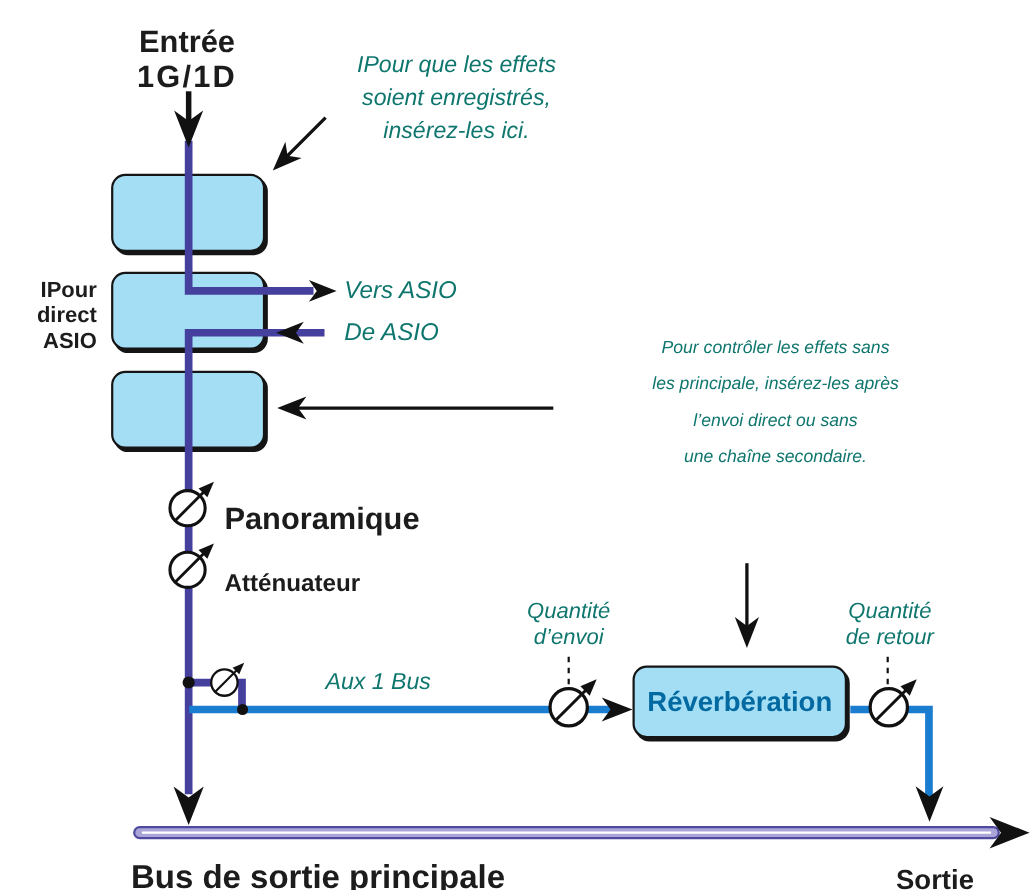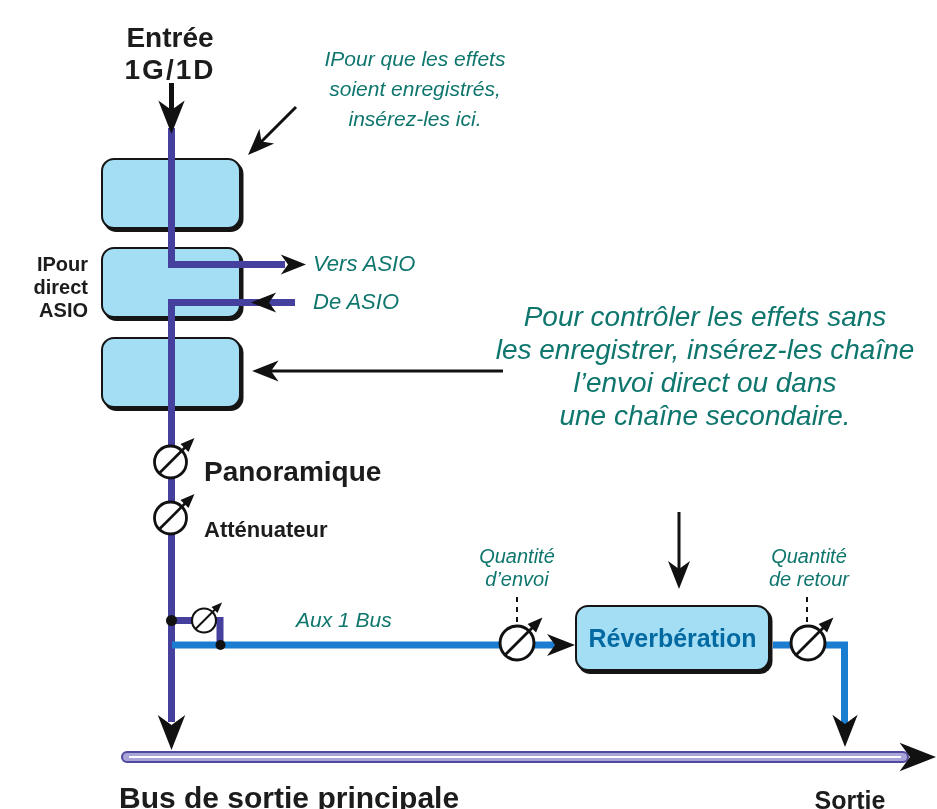--- a/index.html
+++ b/index.html
@@ -108,24 +108,24 @@
 
   <div class="t bold rgt" style="left:8px;top:241px;width:80px;font-size:20px;line-height:23px;">
     <div>IPour</div>
     <div>direct</div>
     <div>ASIO</div>
   </div>
 
   <div class="t ital" style="left:313px;top:251px;font-size:22px;">Vers ASIO</div>
   <div class="t ital" style="left:313px;top:289px;font-size:22px;">De ASIO</div>
 
-  <div class="t ital ctr" style="left:488px;top:300px;width:434px;font-size:28px;line-height:33px;">
+  <div class="t ital ctr" style="left:488px;top:300px;width:434px;font-size:16px;line-height:33px;">
     <div>Pour contrôler les effets sans</div>
-    <div>les enregistrer, insérez-les chaîne</div>
-    <div>l’envoi direct ou dans</div>
+    <div>les principale, insérez-les après</div>
+    <div>l’envoi direct ou sans</div>
     <div>une chaîne secondaire.</div>
   </div>
 
   <div class="t bold" style="left:204px;top:444px;font-size:28px;">Panoramique</div>
   <div class="t bold" style="left:204px;top:505px;font-size:22px;">Atténuateur</div>
 
   <div class="t ital" style="left:296px;top:608px;font-size:21px;">Aux 1 Bus</div>
 
   <div class="t ital ctr" style="left:455px;top:545px;width:124px;font-size:20px;line-height:23px;">
     <div>Quantité</div>

